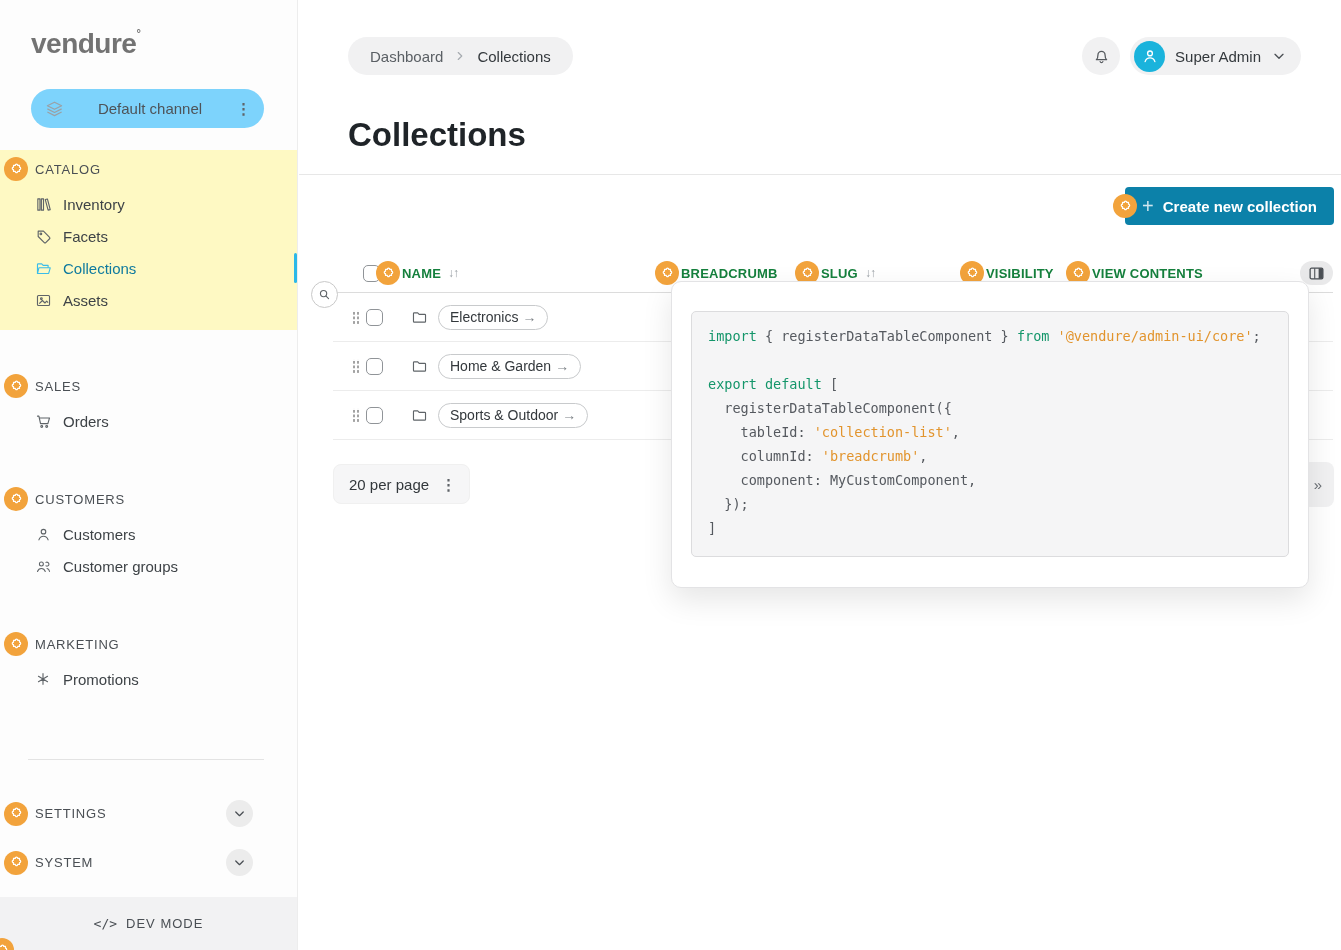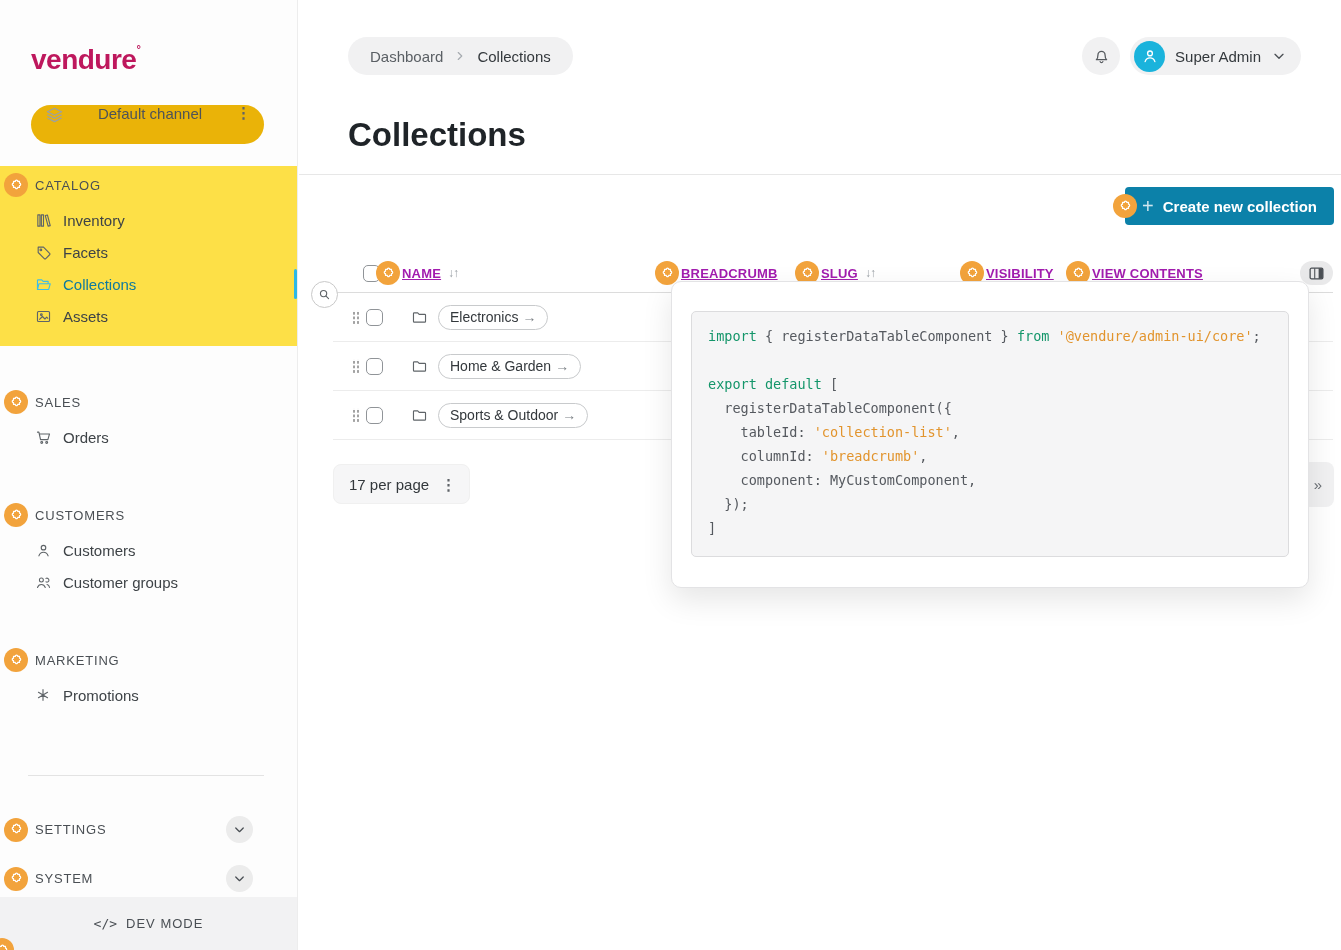--- a/index.html
+++ b/index.html
@@ -2,33 +2,33 @@
 <html><head>
 <meta charset="utf-8">
 <style>
   * { margin:0; padding:0; box-sizing:border-box; }
   html,body { width:1341px; height:950px; }
   body { font-family:"Liberation Sans",sans-serif; background:#fff; color:#33383c; overflow:hidden; position:relative; }
   svg { display:block; }
 
   
   .sidebar { position:absolute; left:0; top:0; width:298px; height:950px; background:#fdfdfd; border-right:1px solid #ededed; overflow:hidden; }
-  .logo { margin:44px 0 0 31px; font-size:28px; font-weight:700; color:#be185d; letter-spacing:-.5px; }
+  .logo { margin:28px 0 0 31px; font-size:28px; font-weight:700; color:#737373; letter-spacing:-.5px; }
   .logo .mark { font-size:11px; vertical-align:top; line-height:10px; }
-  .channel-pill { margin:29px 33px 0 31px; height:39px; background:#eab308; border-radius:20px; display:flex; padding:0 13px 0 14px; cursor:pointer; }
+  .channel-pill { margin:29px 33px 0 31px; height:39px; background:#7dd3fc; border-radius:20px; display:flex; align-items:center; padding:0 13px 0 14px; cursor:pointer; }
   .channel-label { flex:1; text-align:center; font-size:15px; color:#4e5358; }
   .kebab { color:#5f6368; font-size:15px; font-weight:700; line-height:1; }
 
   .nav { margin-top:22px; }
   .section-header { display:flex; align-items:center; gap:7px; padding:7px 14px 7px 4px; }
   .badge { width:24px; height:24px; border-radius:50%; background:#f2a33c; display:flex; align-items:center; justify-content:center; flex:none; cursor:pointer; }
   .section-label { font-size:13px; color:#4a4f54; letter-spacing:.8px; }
   .nav-item { display:flex; align-items:center; gap:11px; height:32px; padding-left:35px; font-size:15px; color:#3e4347; position:relative; cursor:pointer; }
   .nav-item .nicon { width:17px; color:#5f6468; flex:none; display:flex; }
-  .catalog-block { background:#fde047; padding-bottom:14px; }
+  .catalog-block { background:#fef9c3; padding-bottom:14px; }
   .nav-item.active { color:#0f7a9e; }
   .nav-item.active .nicon { color:#3bbde9; }
   .nav-item.active::after { content:""; position:absolute; right:0; top:1px; bottom:1px; width:3px; background:#2cb8e8; border-radius:2px; }
   .sec-sales { margin-top:37px; } .sec-customers { margin-top:43px; } .sec-marketing { margin-top:43px; }
   .sidebar-divider { margin:64px 33px 0 28px; border-top:1px solid #e3e3e3; }
   .sec-settings { margin-top:33px; } .sec-system { margin-top:8px; }
   .collapse-btn { margin-left:auto; margin-right:30px; width:27px; height:27px; border-radius:50%; background:#ececec; border:none; display:flex; align-items:center; justify-content:center; cursor:pointer; }
   .sidebar-footer { position:absolute; bottom:0; left:0; right:0; height:53px; background:#f2f2f3; display:flex; align-items:center; justify-content:center; gap:9px; color:#4a4f54; font-size:13px; letter-spacing:1px; cursor:pointer; }
   .dev-glyph { font-family:"DejaVu Sans Mono",monospace; font-size:13px; letter-spacing:0; }
   .corner-badge { position:absolute; left:-10px; bottom:-12px; }
@@ -52,21 +52,21 @@
   .create-btn .plus { font-size:20px; font-weight:400; color:#cfe6ef; }
   .btn-badge { position:absolute; left:-12px; top:7px; }
 
   
   .table-wrap { margin:29px 8px 0 34px; position:relative; }
   .thead { display:flex; align-items:center; height:39px; border-bottom:1px solid #dcdcdc; }
   .th { display:flex; align-items:center; }
   .th-name { width:322px; padding-left:30px; }
   .th-breadcrumb { width:140px; } .th-slug { width:165px; } .th-visibility { width:106px; } .th-view { flex:1; }
   .th .badge { width:24px; height:24px; margin-right:-2px; }
-  .th-label { font-size:13px; font-weight:700; color:#a21caf; letter-spacing:.2px; margin-left:4px; white-space:nowrap;text-decoration:underline; }
+  .th-label { font-size:13px; font-weight:700; color:#15803d; letter-spacing:.2px; margin-left:4px; white-space:nowrap; }
   .sort-icon { font-size:12px; color:#9aa0a5; margin-left:7px; letter-spacing:-1px; cursor:pointer; }
   .checkbox { width:17px; height:17px; border:1.5px solid #909498; border-radius:5px; background:#fff; flex:none; cursor:pointer; }
   .th-name .badge { margin-left:-4px; }
   .cols-btn { margin-left:auto; width:33px; height:24px; border-radius:12px; background:#e9e9ea; border:none; display:flex; align-items:center; justify-content:center; cursor:pointer; }
 
   .trow { display:flex; align-items:center; height:49px; border-bottom:1px solid #ececec; }
   .drag-handle { width:8px; height:14px; margin-left:19px; background-image:radial-gradient(#a3a3a3 1.1px, transparent 1.2px); background-size:4px 4.6px; background-position:0 1px; cursor:grab; }
   .trow .checkbox { margin-left:6px; }
   .row-folder { margin-left:28px; color:#5f6468; display:flex; }
   .chip { margin-left:10px; height:25px; border:1px solid #c8cacc; border-radius:13px; display:flex; align-items:center; gap:4px; padding:0 11px; font-size:14px; color:#33383c; background:#fff; cursor:pointer; }
@@ -423,21 +423,21 @@
           </svg>
         </span>
       <span class="chip">
         <span>Sports &amp; Outdoor</span>
         <span class="arrow">→</span>
       </span>
     </div>
 
     <div class="pagination">
       <div class="per-page">
-        <span>17 per page</span>
+        <span>20 per page</span>
         <span class="kebab">⋮</span>
       </div>
     </div>
   </div>
 
   <button class="next-btn">»</button>
 
   <div class="popover">
     <pre class="codeblock"><div class="code-line"><span class="tok-kw">import </span><span class="tok-pl">{ registerDataTableComponent } </span><span class="tok-kw">from </span><span class="tok-str">'@vendure/admin-ui/core'</span><span class="tok-pl">;</span></div><div class="code-line">&nbsp;</div><div class="code-line"><span class="tok-kw">export default </span><span class="tok-pl">[</span></div><div class="code-line"><span class="tok-pl">  registerDataTableComponent({</span></div><div class="code-line"><span class="tok-pl">    tableId: </span><span class="tok-str">'collection-list'</span><span class="tok-pl">,</span></div><div class="code-line"><span class="tok-pl">    columnId: </span><span class="tok-str">'breadcrumb'</span><span class="tok-pl">,</span></div><div class="code-line"><span class="tok-pl">    component: MyCustomComponent,</span></div><div class="code-line"><span class="tok-pl">  });</span></div><div class="code-line"><span class="tok-pl">]</span></div></pre>
   </div>

